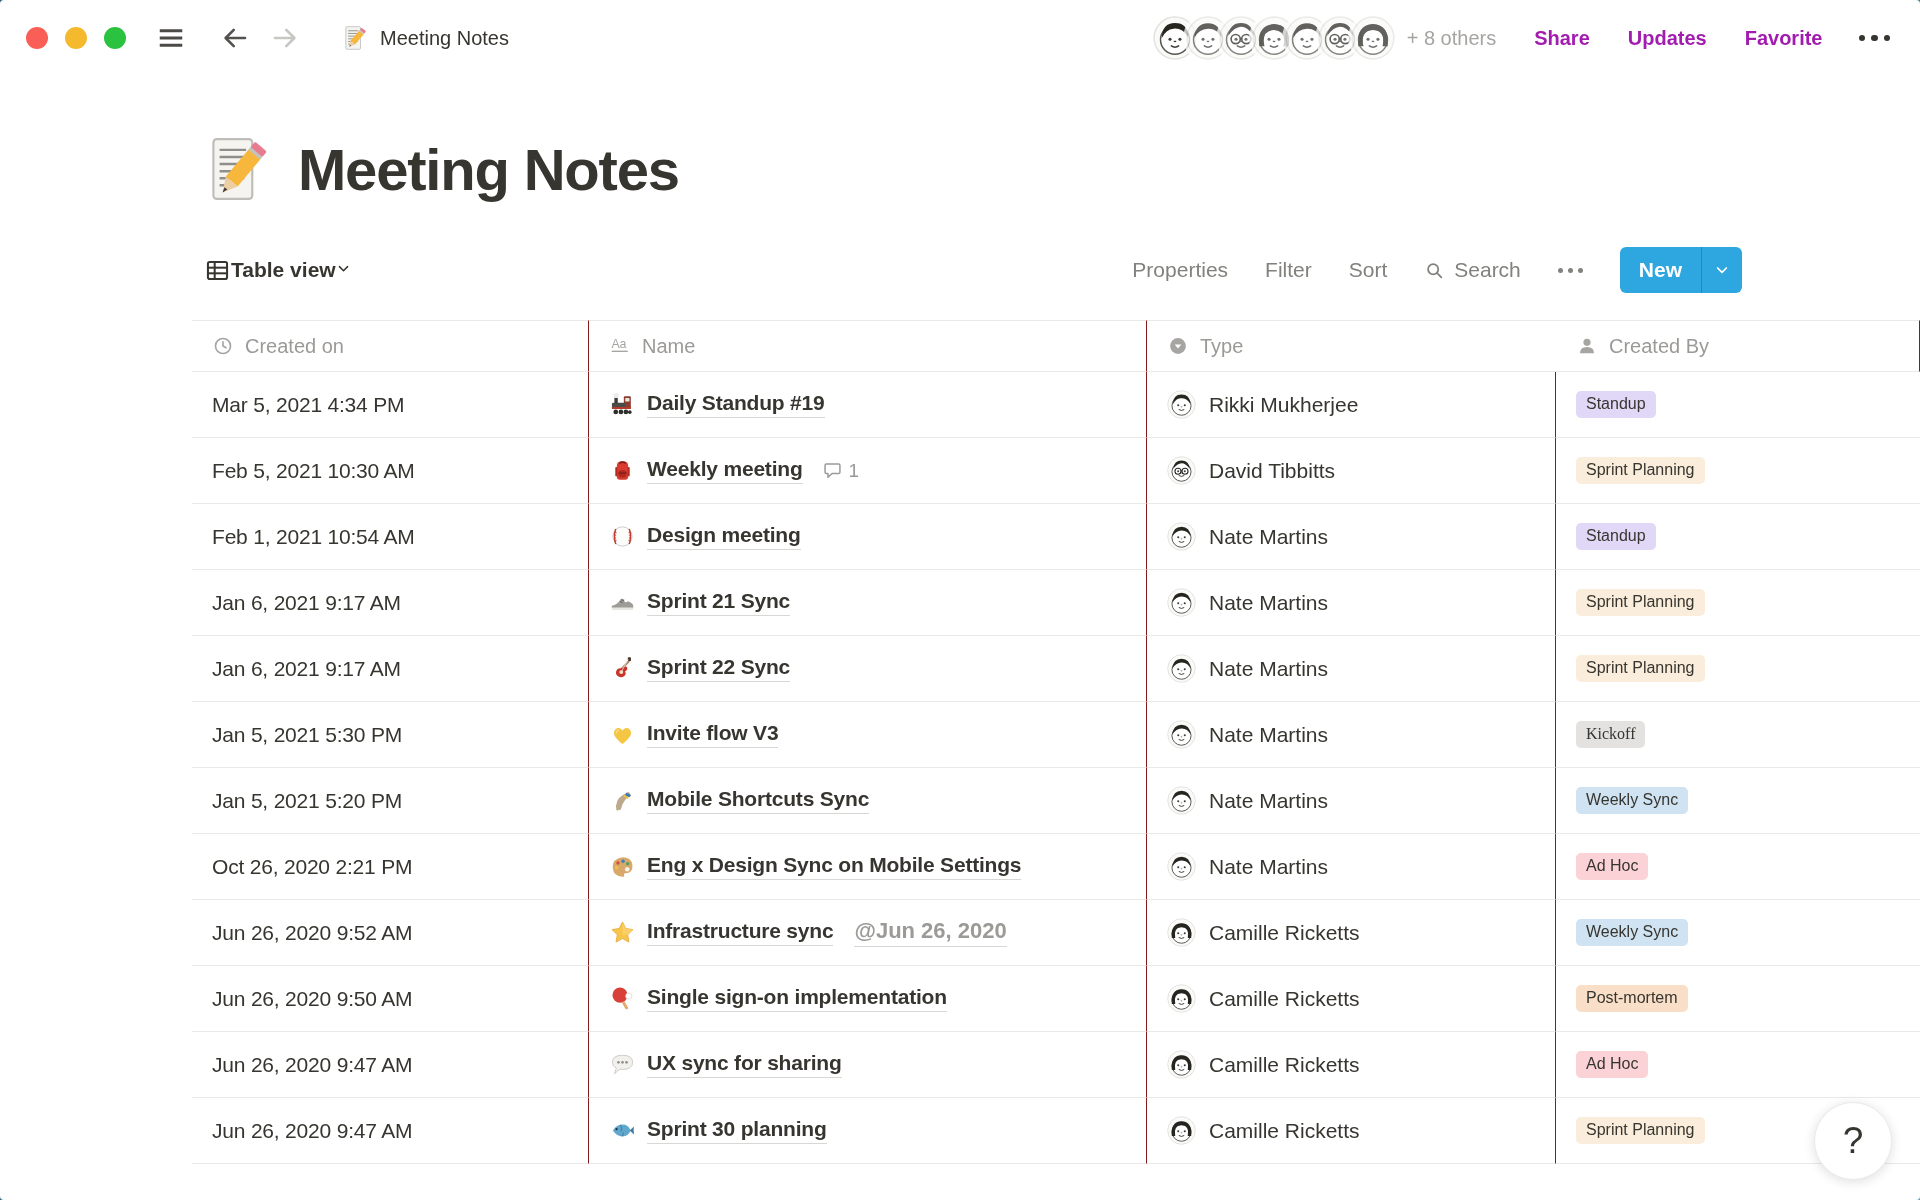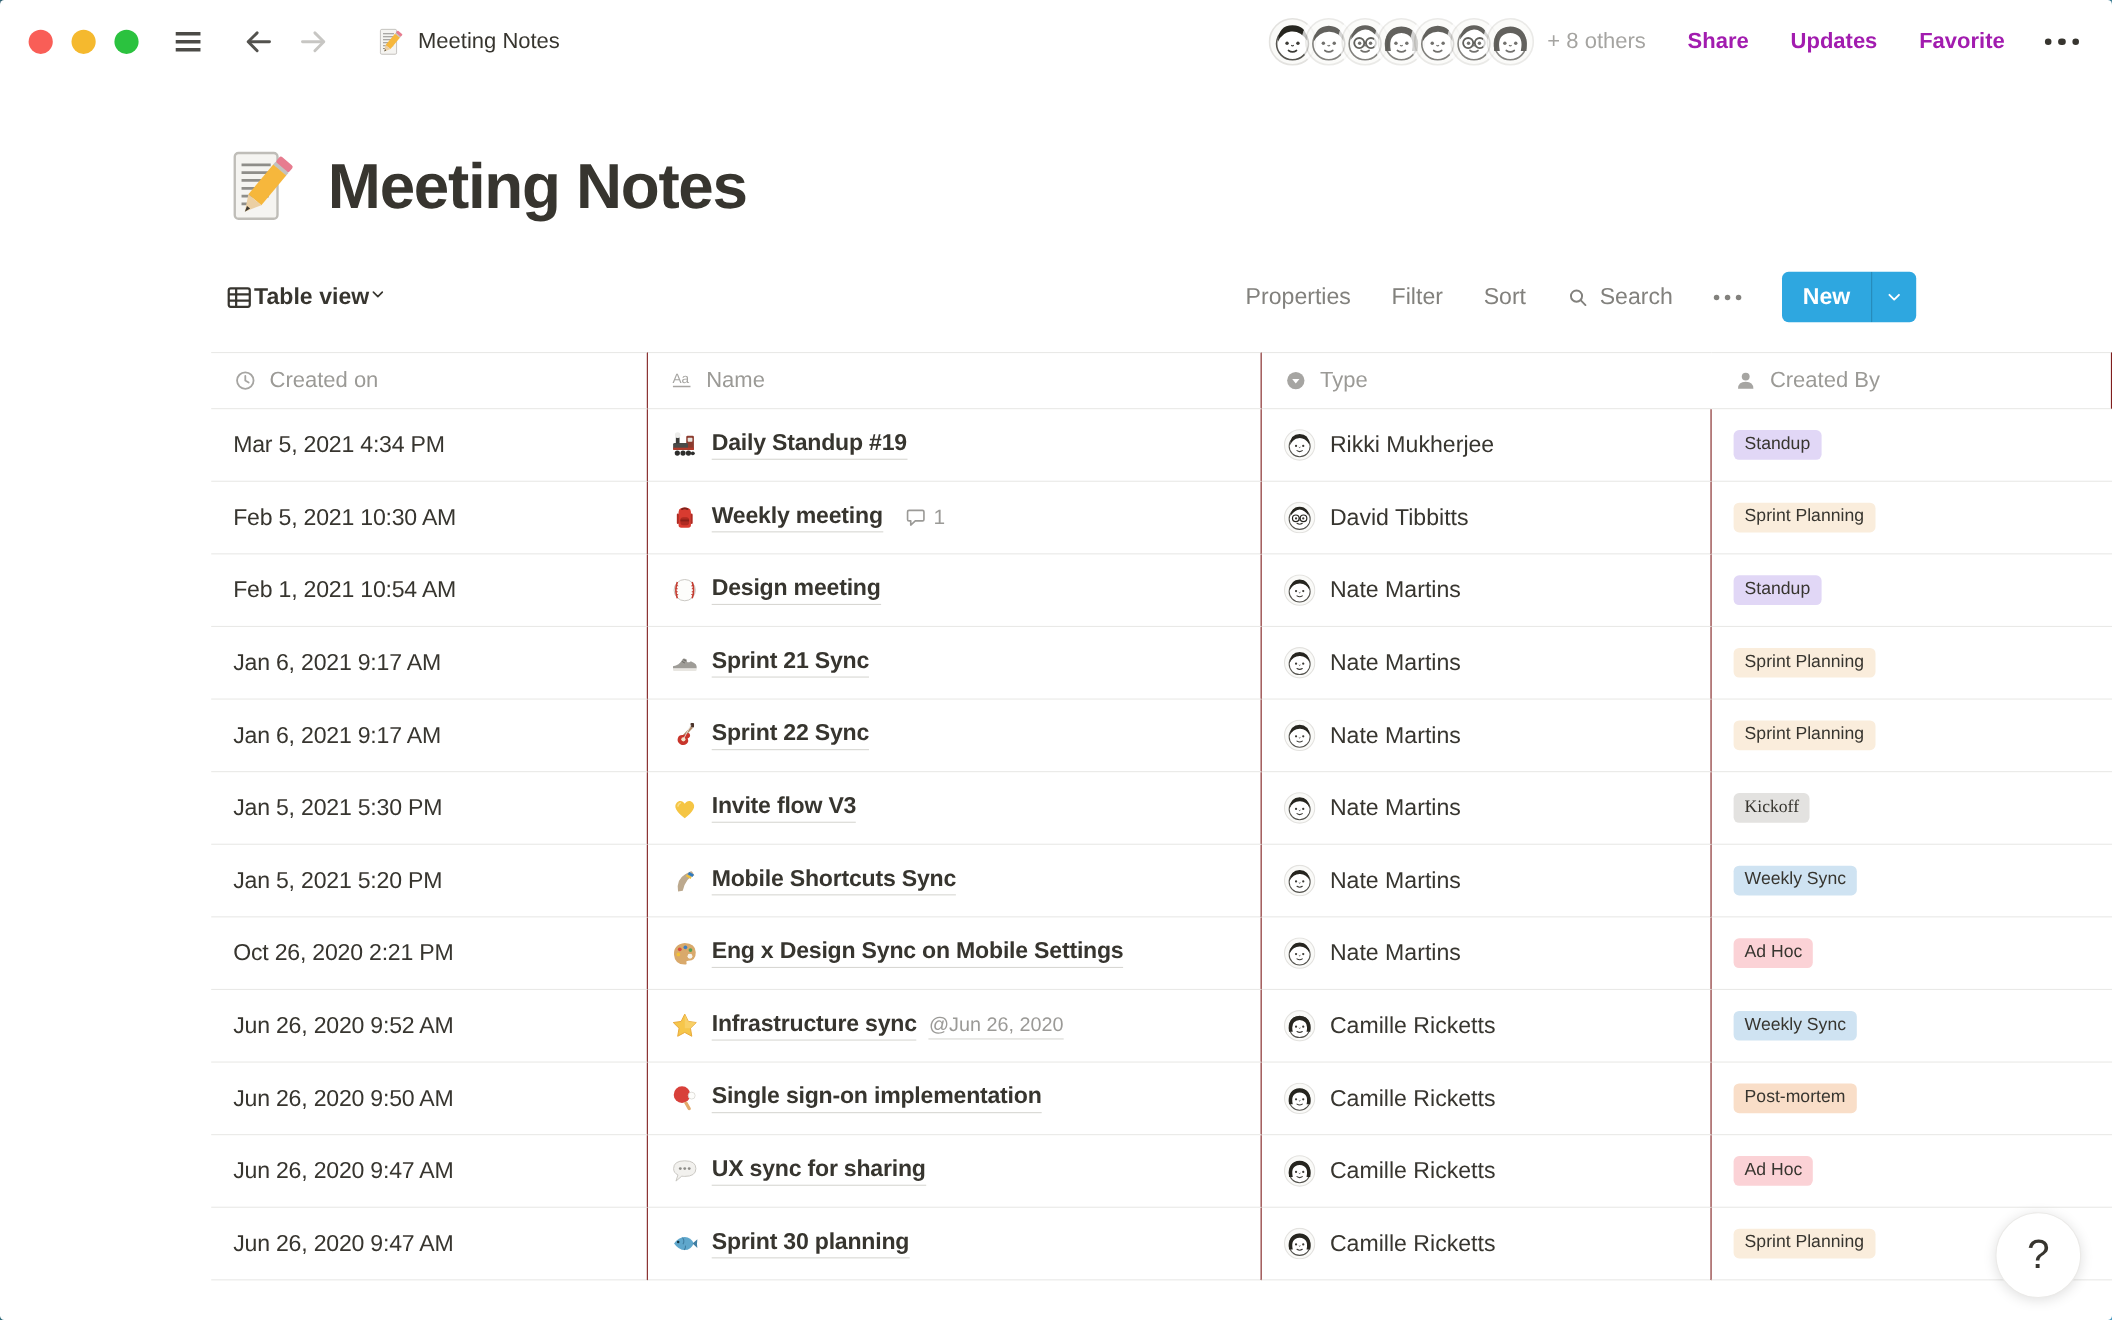--- a/index.html
+++ b/index.html
@@ -67,21 +67,21 @@
   .tr { display:contents; }
   .td { height:66px; display:flex; align-items:center; padding-left:20px;
         border-bottom:1px solid #E9E9E7; white-space:nowrap; overflow:hidden; }
   .td-date { font-size:21px; color:#37352F; letter-spacing:-0.2px; }
   .td-name { gap:11px; padding-right:2px; }
   .row-icon svg { width:27px; height:27px; display:block; }
   .name-link { font-size:21px; font-weight:600; color:#37352F; letter-spacing:-0.2px;
                border-bottom:1.5px solid #D8D7D3; padding-bottom:2px; cursor:default; }
   .comment-wrap { display:flex; align-items:center; gap:6px; margin-left:8px; color:#9B9A97; font-size:19px; }
   .comment-wrap svg { width:21px; height:21px; display:block; }
-  .mention { font-size:18px; font-weight:400; color:#9B9A97; margin-left:0;
+  .mention { font-size:22px; font-weight:700; color:#9B9A97; margin-left:10px;
              border-bottom:1.5px solid #D8D7D3; padding-bottom:2px; }
   .td-creator { gap:13px; font-size:21px; color:#37352F; }
   .avatar { width:29px; height:29px; } .avatar svg { width:100%; height:100%; display:block; }
   .badge { font-size:16px; color:#37352F; padding:3px 10px 4px; border-radius:5px; line-height:1.25; }
 
   
   .help-btn { position:absolute; right:28px; bottom:20px; width:78px; height:78px; border-radius:50%;
               background:#fff; border:1px solid #EBEAE8; box-shadow:0 2px 12px rgba(0,0,0,0.13);
               display:flex; align-items:center; justify-content:center;
               font-size:37px; font-weight:500; color:#37352F; z-index:5; }

